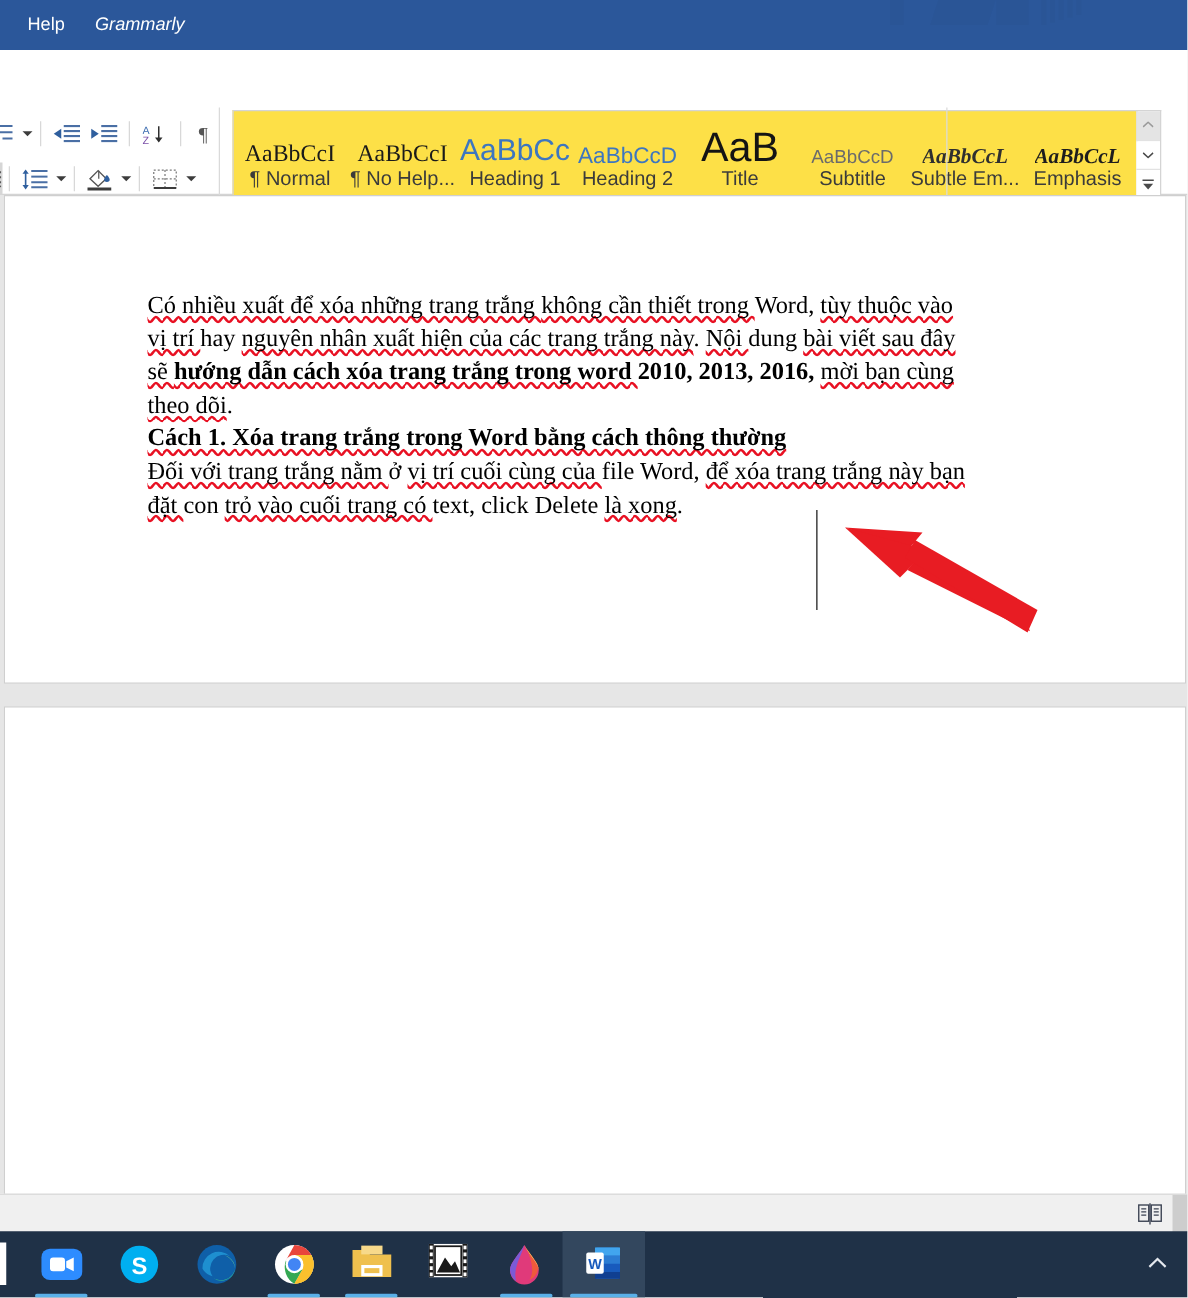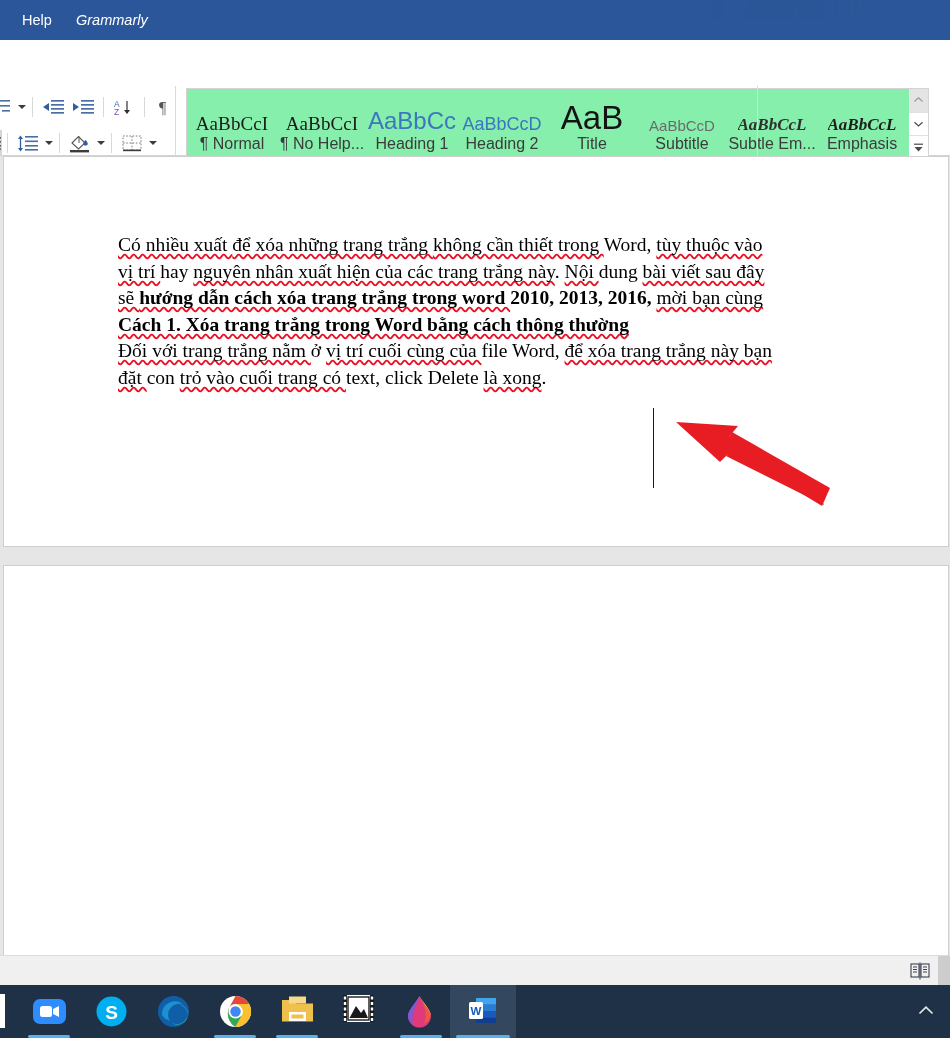--- a/index.html
+++ b/index.html
@@ -44,21 +44,21 @@
     position:absolute;left:0;top:134px;width:164px;text-align:center;
     font-size:11.5px;color:#404040;
   }
   #para-dlg{position:absolute;left:155px;top:136px;width:12px;height:12px;}
   #ribbon-vdiv{position:absolute;left:175px;top:46px;width:1px;height:74px;background:#dadada;}
 
   
   #styles-group{position:absolute;left:186px;top:0;width:764px;height:115px;}
   #styles-gallery{
     position:absolute;left:0;top:48px;width:722px;height:70px;
-    border:1px solid #d4d4d4;background:#86efac;display:flex;align-items:stretch;
+    border:1px solid #d4d4d4;background:#fde047;display:flex;align-items:stretch;
     overflow:hidden;
   }
   .style-cell{
     flex:0 0 auto;width:90px;display:flex;flex-direction:column;
     align-items:center;justify-content:center;gap:2px;cursor:default;
   }
   .style-prev{height:38px;display:flex;align-items:flex-end;justify-content:center;
     line-height:1;overflow:hidden;white-space:nowrap;}
   .style-name{font-size:16px;color:#3b3b3b;white-space:nowrap;}
   .sp-normal,.sp-nospace{font-family:"Liberation Serif",serif;font-size:19px;color:#1a1a1a;letter-spacing:.1px;}
@@ -324,20 +324,23 @@
 <div id="doc-text">
 
   <div class="ln">
     <span class="seg sq">Có nhiều xuất </span><span class="seg sq">để xóa những trang trắng </span><span class="seg sq">không cần thiết trong </span><span class="seg">Word, </span><span class="seg sq">tùy thuộc vào</span>
   </div>
   <div class="ln">
     <span class="seg sq">vị trí </span><span class="seg">hay </span><span class="seg sq">nguyên nhân xuất hiện của các trang trắng này</span><span class="seg">. </span><span class="seg sq">Nội </span><span class="seg">dung </span><span class="seg sq">bài viết sau đây</span>
   </div>
   <div class="ln">
     <span class="seg sq">sẽ </span><span class="seg sq b">hướng dẫn cách xóa trang trắng trong word </span><span class="seg b">2010, 2013, 2016,</span><span class="seg"> </span><span class="seg sq">mời bạn cùng</span>
+  </div>
+  <div class="ln">
+    <span class="seg sq">theo dõi</span><span class="seg">.</span>
   </div>
 
   <div class="ln">
     <span class="seg sq b">Cách 1. Xóa trang trắng trong Word bằng cách thông thường</span>
   </div>
 
   <div class="ln">
     <span class="seg sq">Đối với trang trắng nằm </span><span class="seg">ở </span><span class="seg sq">vị trí cuối cùng của </span><span class="seg">file Word, </span><span class="seg sq">để xóa trang trắng này bạn</span>
   </div>
   <div class="ln">

